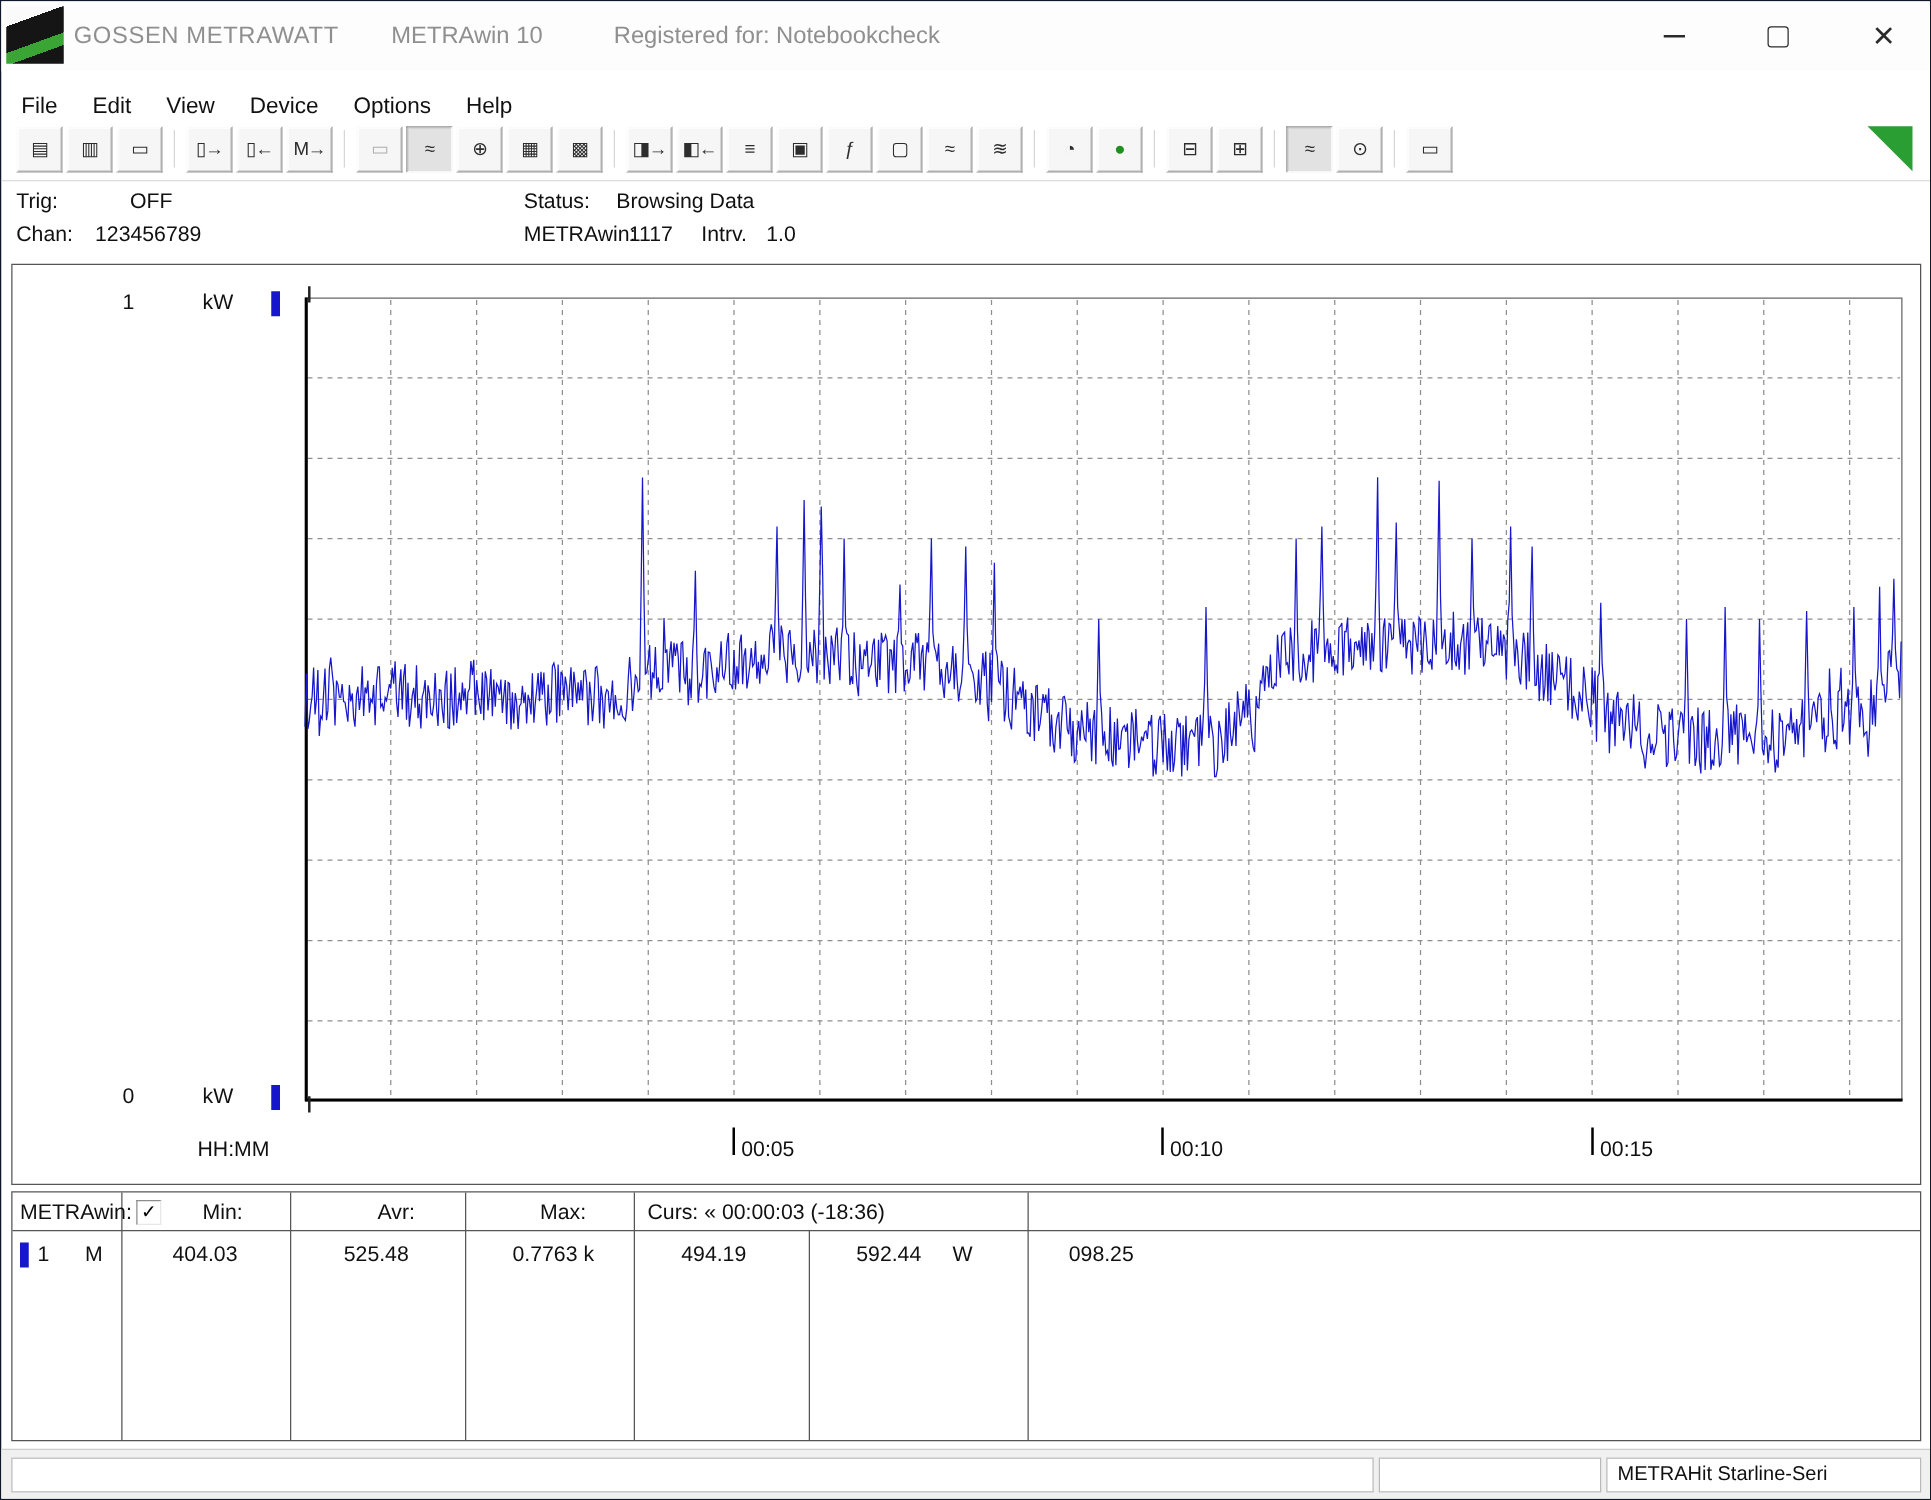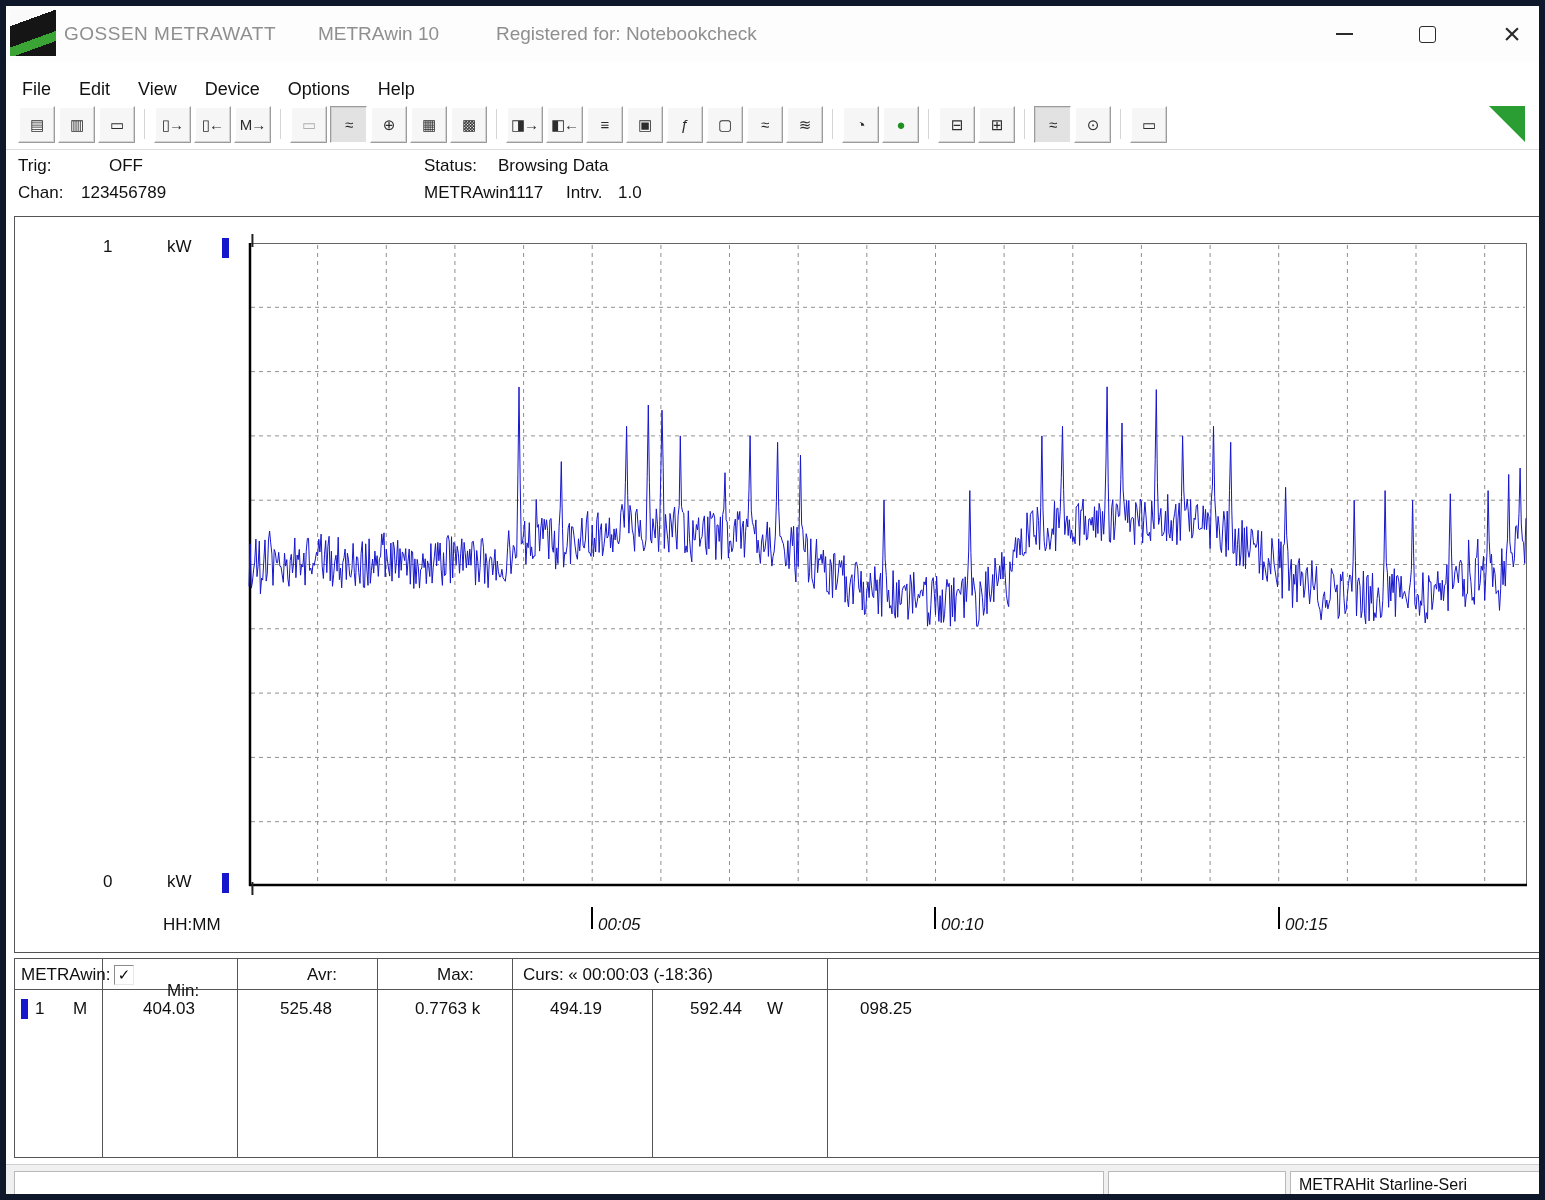--- a/index.html
+++ b/index.html
@@ -1,18 +1,18 @@
 <!DOCTYPE html>
 <html><head>
 <meta charset="utf-8">
 <style>
   html,body{margin:0;padding:0;background:#cfcfcf;}
   .window{position:relative;width:1545px;height:1200px;background:#ffffff;
     font-family:"Liberation Sans", sans-serif;color:#151515;overflow:hidden;
-    border:6px solid #0f172a;box-sizing:border-box;}
+    border:1px solid #0f172a;box-sizing:border-box;}
 
   
   .titlebar{position:absolute;left:0;top:0;right:0;height:56px;background:#fdfdfd;}
   .logo{position:absolute;left:4px;top:4px;width:46px;height:46px;
     background:linear-gradient(160deg,#fafafa 0 26%,#151515 26% 60%,#3aa435 60% 76%,#151515 76%);}
   .title-text{position:absolute;top:17px;font-size:19px;color:#8f8f8f;white-space:nowrap;}
   .win-btn{position:absolute;top:8px;width:50px;height:40px;display:flex;align-items:center;justify-content:center;cursor:default;}
   .min-glyph{width:17px;height:2px;background:#2b2b2b;}
   .max-glyph{width:15px;height:15px;border:1.8px solid #2b2b2b;border-radius:3px;}
   .close-glyph{font-size:30px;color:#2b2b2b;line-height:30px;font-weight:300;}
@@ -40,21 +40,21 @@
   .chart-panel{position:absolute;left:8px;top:210px;width:1528px;height:737px;background:#fff;border:1px solid #555;box-sizing:border-box;}
   .chip{position:absolute;width:7px;height:20px;background:#1616cc;}
   .axis-label{position:absolute;font-size:17px;color:#101010;}
   #plot-svg{position:absolute;left:234px;top:26px;width:1278px;height:643px;overflow:visible;}
   .grid{stroke:#8f8f8f;stroke-width:1;stroke-dasharray:4 4;}
   .axisline{stroke:#000;stroke-width:2.5;}
   .plot-border{fill:none;stroke:#666;stroke-width:1;}
   .series{fill:none;stroke:#1616cc;stroke-width:1;}
   .cursorline{stroke:#222;stroke-width:2;}
   .x-tickline{position:absolute;width:2px;height:22px;background:#000;top:690px;}
-  .x-ticklabel{position:absolute;top:698px;font-size:17px;color:#101010;font-style:italic;}
+  .x-ticklabel{position:absolute;top:698px;font-size:17px;color:#101010;}
 
   
   .table-panel{position:absolute;left:8px;top:952px;width:1528px;height:200px;background:#fff;border:1px solid #555;box-sizing:border-box;}
   .tp-vline{position:absolute;width:1px;background:#555;top:0;bottom:0;}
   .tp-vline.below-header{top:30px;}
   .tp-hline{position:absolute;left:0;right:0;top:30px;height:1px;background:#555;}
   .tp-text{position:absolute;font-size:17px;color:#101010;white-space:nowrap;}
   .checkbox{position:absolute;left:99px;top:6px;width:18px;height:18px;background:#fff;
     border:1px solid;border-color:#8c8c8c #e8e8e8 #e8e8e8 #8c8c8c;font-size:15px;line-height:17px;text-align:center;color:#000;}
 
@@ -253,21 +253,21 @@
     <div class="tp-hline"></div>
     <div class="tp-vline" style="left:87px;"></div>
     <div class="tp-vline" style="left:222px;"></div>
     <div class="tp-vline" style="left:362px;"></div>
     <div class="tp-vline" style="left:497px;"></div>
     <div class="tp-vline below-header" style="left:637px;"></div>
     <div class="tp-vline" style="left:812px;"></div>
 
     <span class="tp-text" style="left:6px;top:6px;">METRAwin:</span>
     <div class="checkbox">✓</div>
-    <span class="tp-text" style="left:152px;top:6px;margin-top:16px;">Min:</span>
+    <span class="tp-text" style="left:152px;top:6px;">Min:</span>
     <span class="tp-text" style="left:292px;top:6px;">Avr:</span>
     <span class="tp-text" style="left:422px;top:6px;"></span>
     <span class="tp-text" style="left:422px;top:6px;">Max:</span>
     <span class="tp-text" style="left:508px;top:6px;">Curs: « 00:00:03 (-18:36)</span>
 
     <div class="chip" style="left:6px;top:40px;position:absolute;"></div>
     <span class="tp-text" style="left:20px;top:40px;">1</span>
     <span class="tp-text" style="left:58px;top:40px;">M</span>
     <span class="tp-text" style="left:128px;top:40px;">404.03</span>
     <span class="tp-text" style="left:265px;top:40px;">525.48</span>

